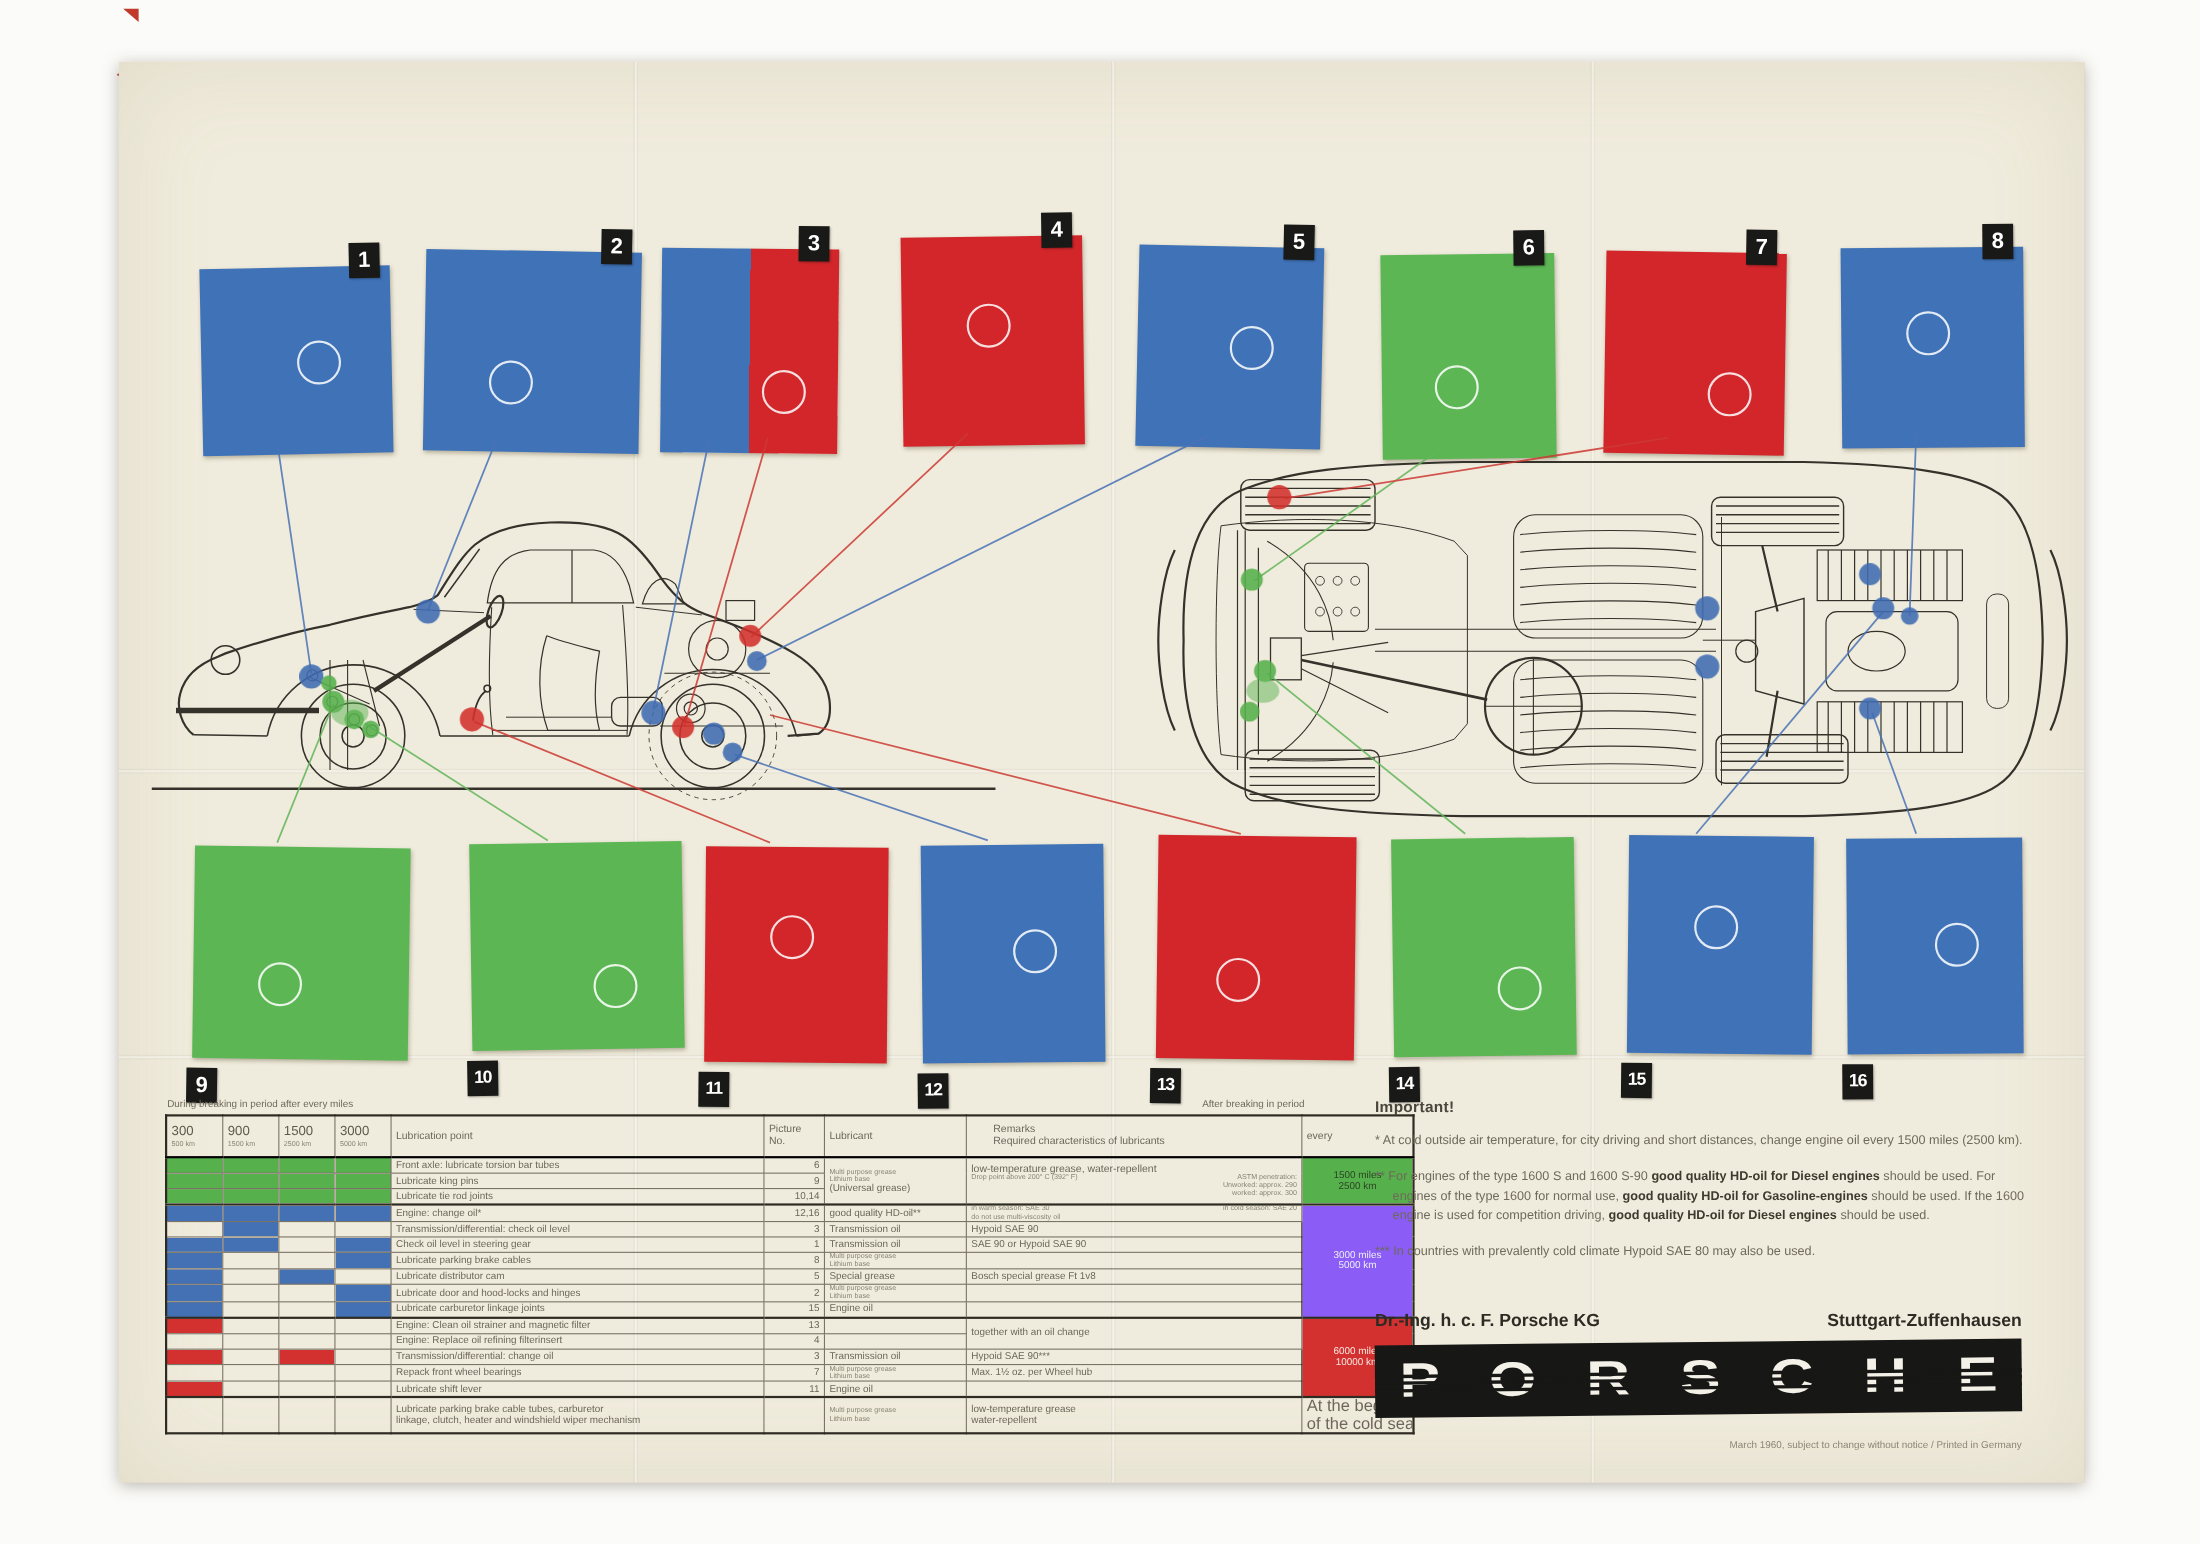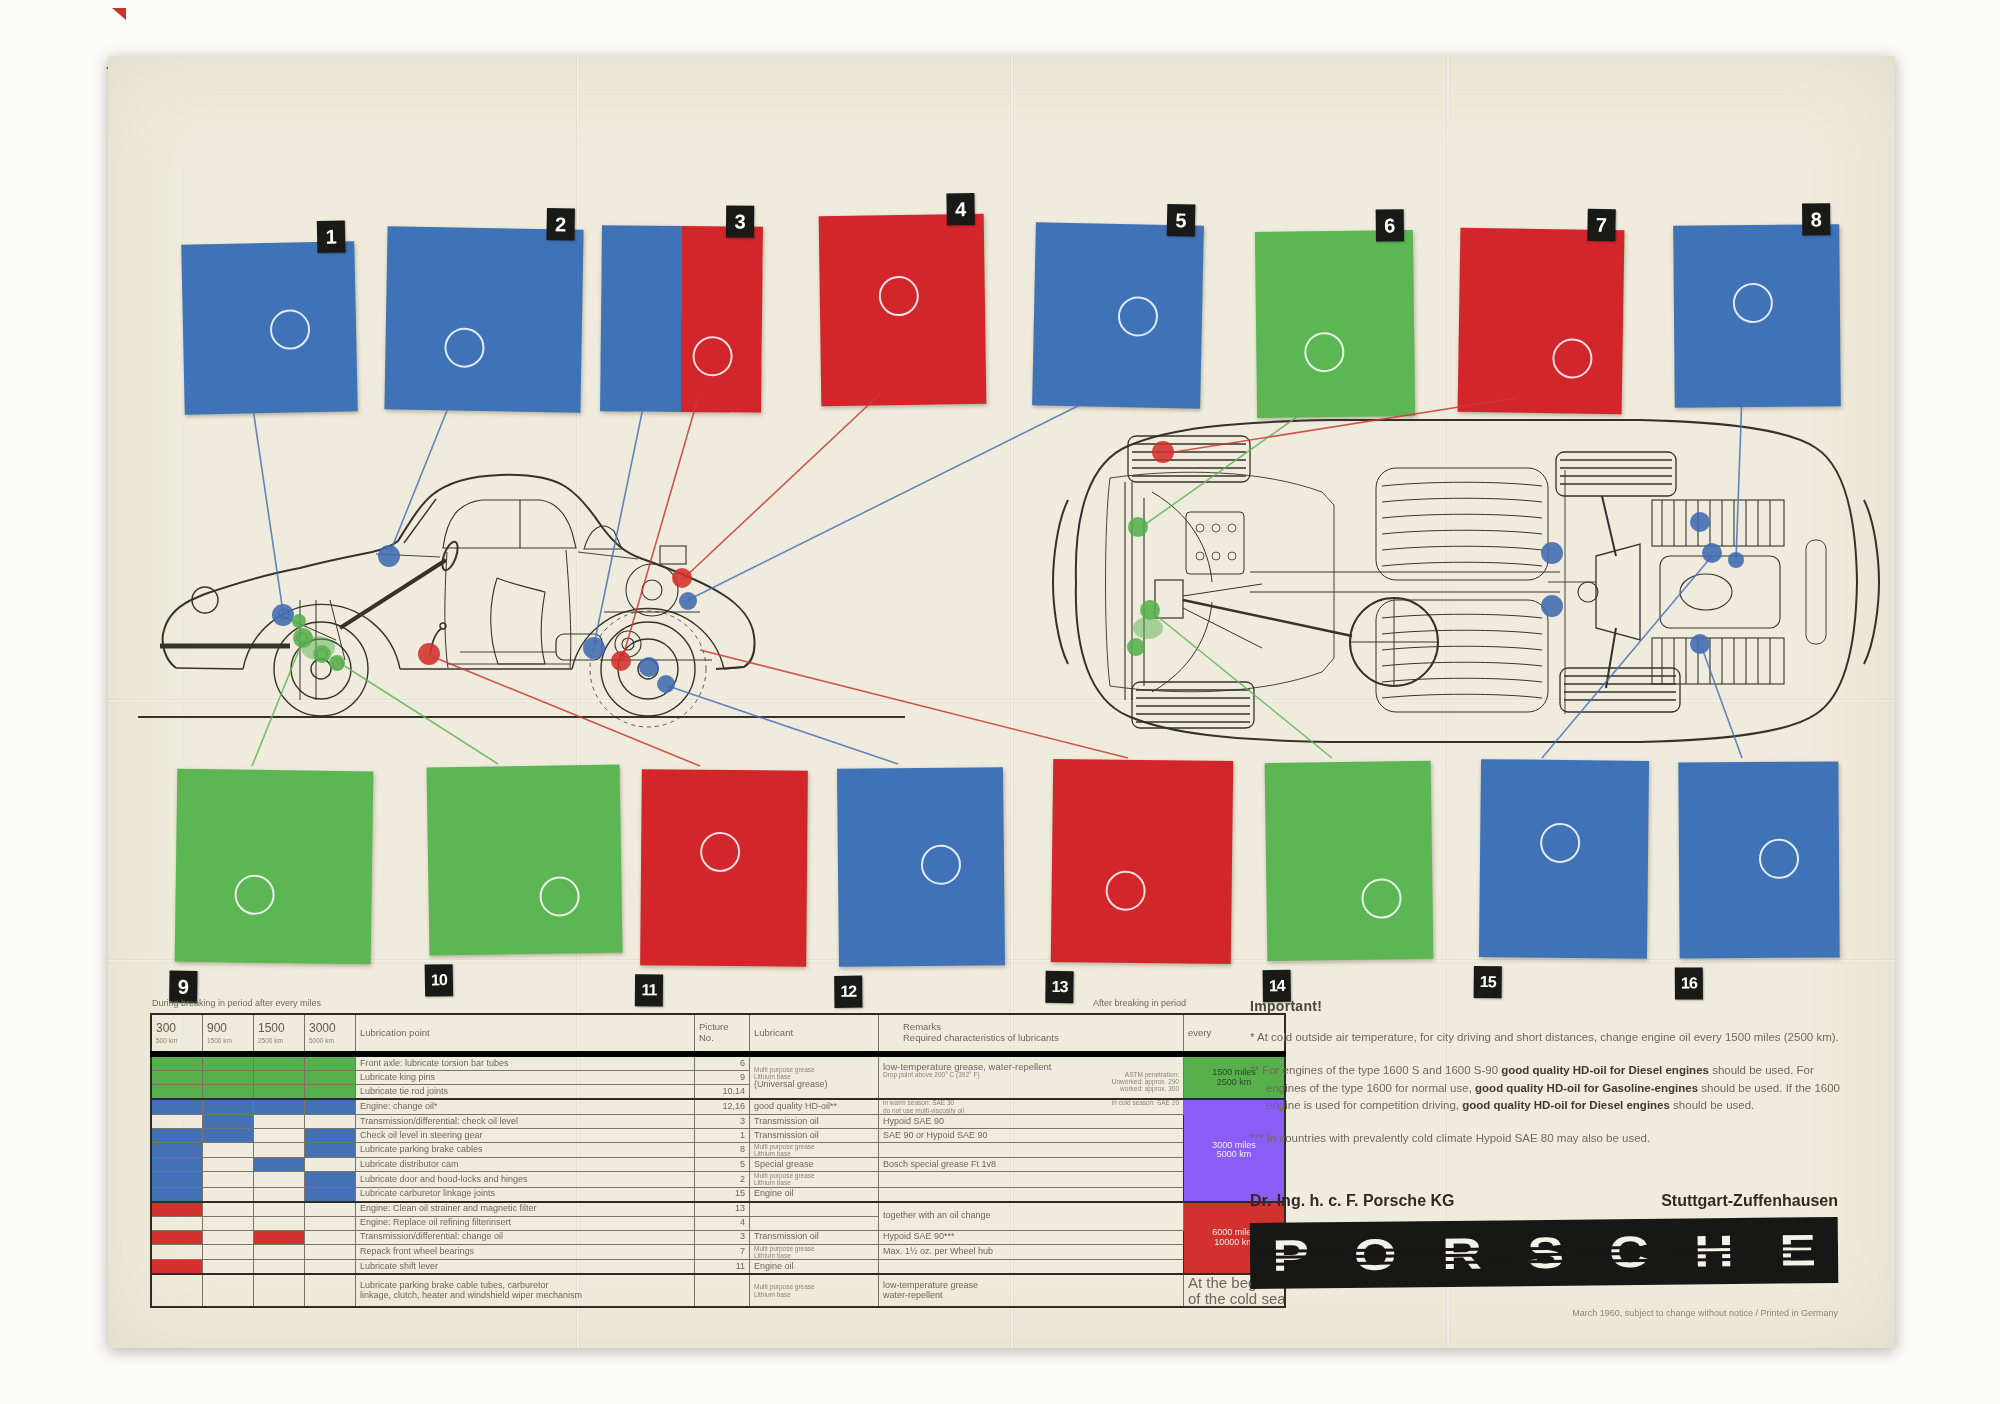--- a/index.html
+++ b/index.html
@@ -33,21 +33,21 @@
   
   #diagram{position:absolute;inset:0;pointer-events:none;}
 
   
   #table-region{position:absolute;left:150px;top:998px;width:1038px;}
   .tbl-cap{position:absolute;top:0;font-size:9px;color:#6e695a;}
   .tbl-cap.left{left:2px;}
   .tbl-cap.right{right:2px;}
   table.lube{border-collapse:collapse;table-layout:fixed;width:1032px;margin-top:15px;border:2px solid #2e2b23;background:rgba(255,255,255,.0);}
   table.lube td, table.lube th{border:0.8px solid #7a7466;padding:0 4px;font-weight:400;color:#6c675a;overflow:hidden;white-space:nowrap;}
-  table.lube th{height:36px;font-size:9.5px;text-align:left;vertical-align:middle;line-height:1.15;border-bottom:6px solid #000000;}
+  table.lube th{height:36px;font-size:9.5px;text-align:left;vertical-align:middle;line-height:1.15;border-bottom:2px solid #000000;}
   table.lube td{height:13px;font-size:9px;line-height:1.05;}
   tr.grp td{border-top:2px solid #2e2b23;}
   .cL{border-left:1.8px solid #2e2b23 !important;}
   td.mark{padding:0;}
   td.mark.on-green{background:#56b04c;}
   td.mark.on-blue{background:#4470b4;}
   td.mark.on-red{background:#d3312f;}
   th.int{text-align:center;}
   .int .mi{font-size:12px;color:#5f5a4c;display:block;}
   .int .km{font-size:6.5px;color:#8a8574;display:block;margin-top:1px;}

